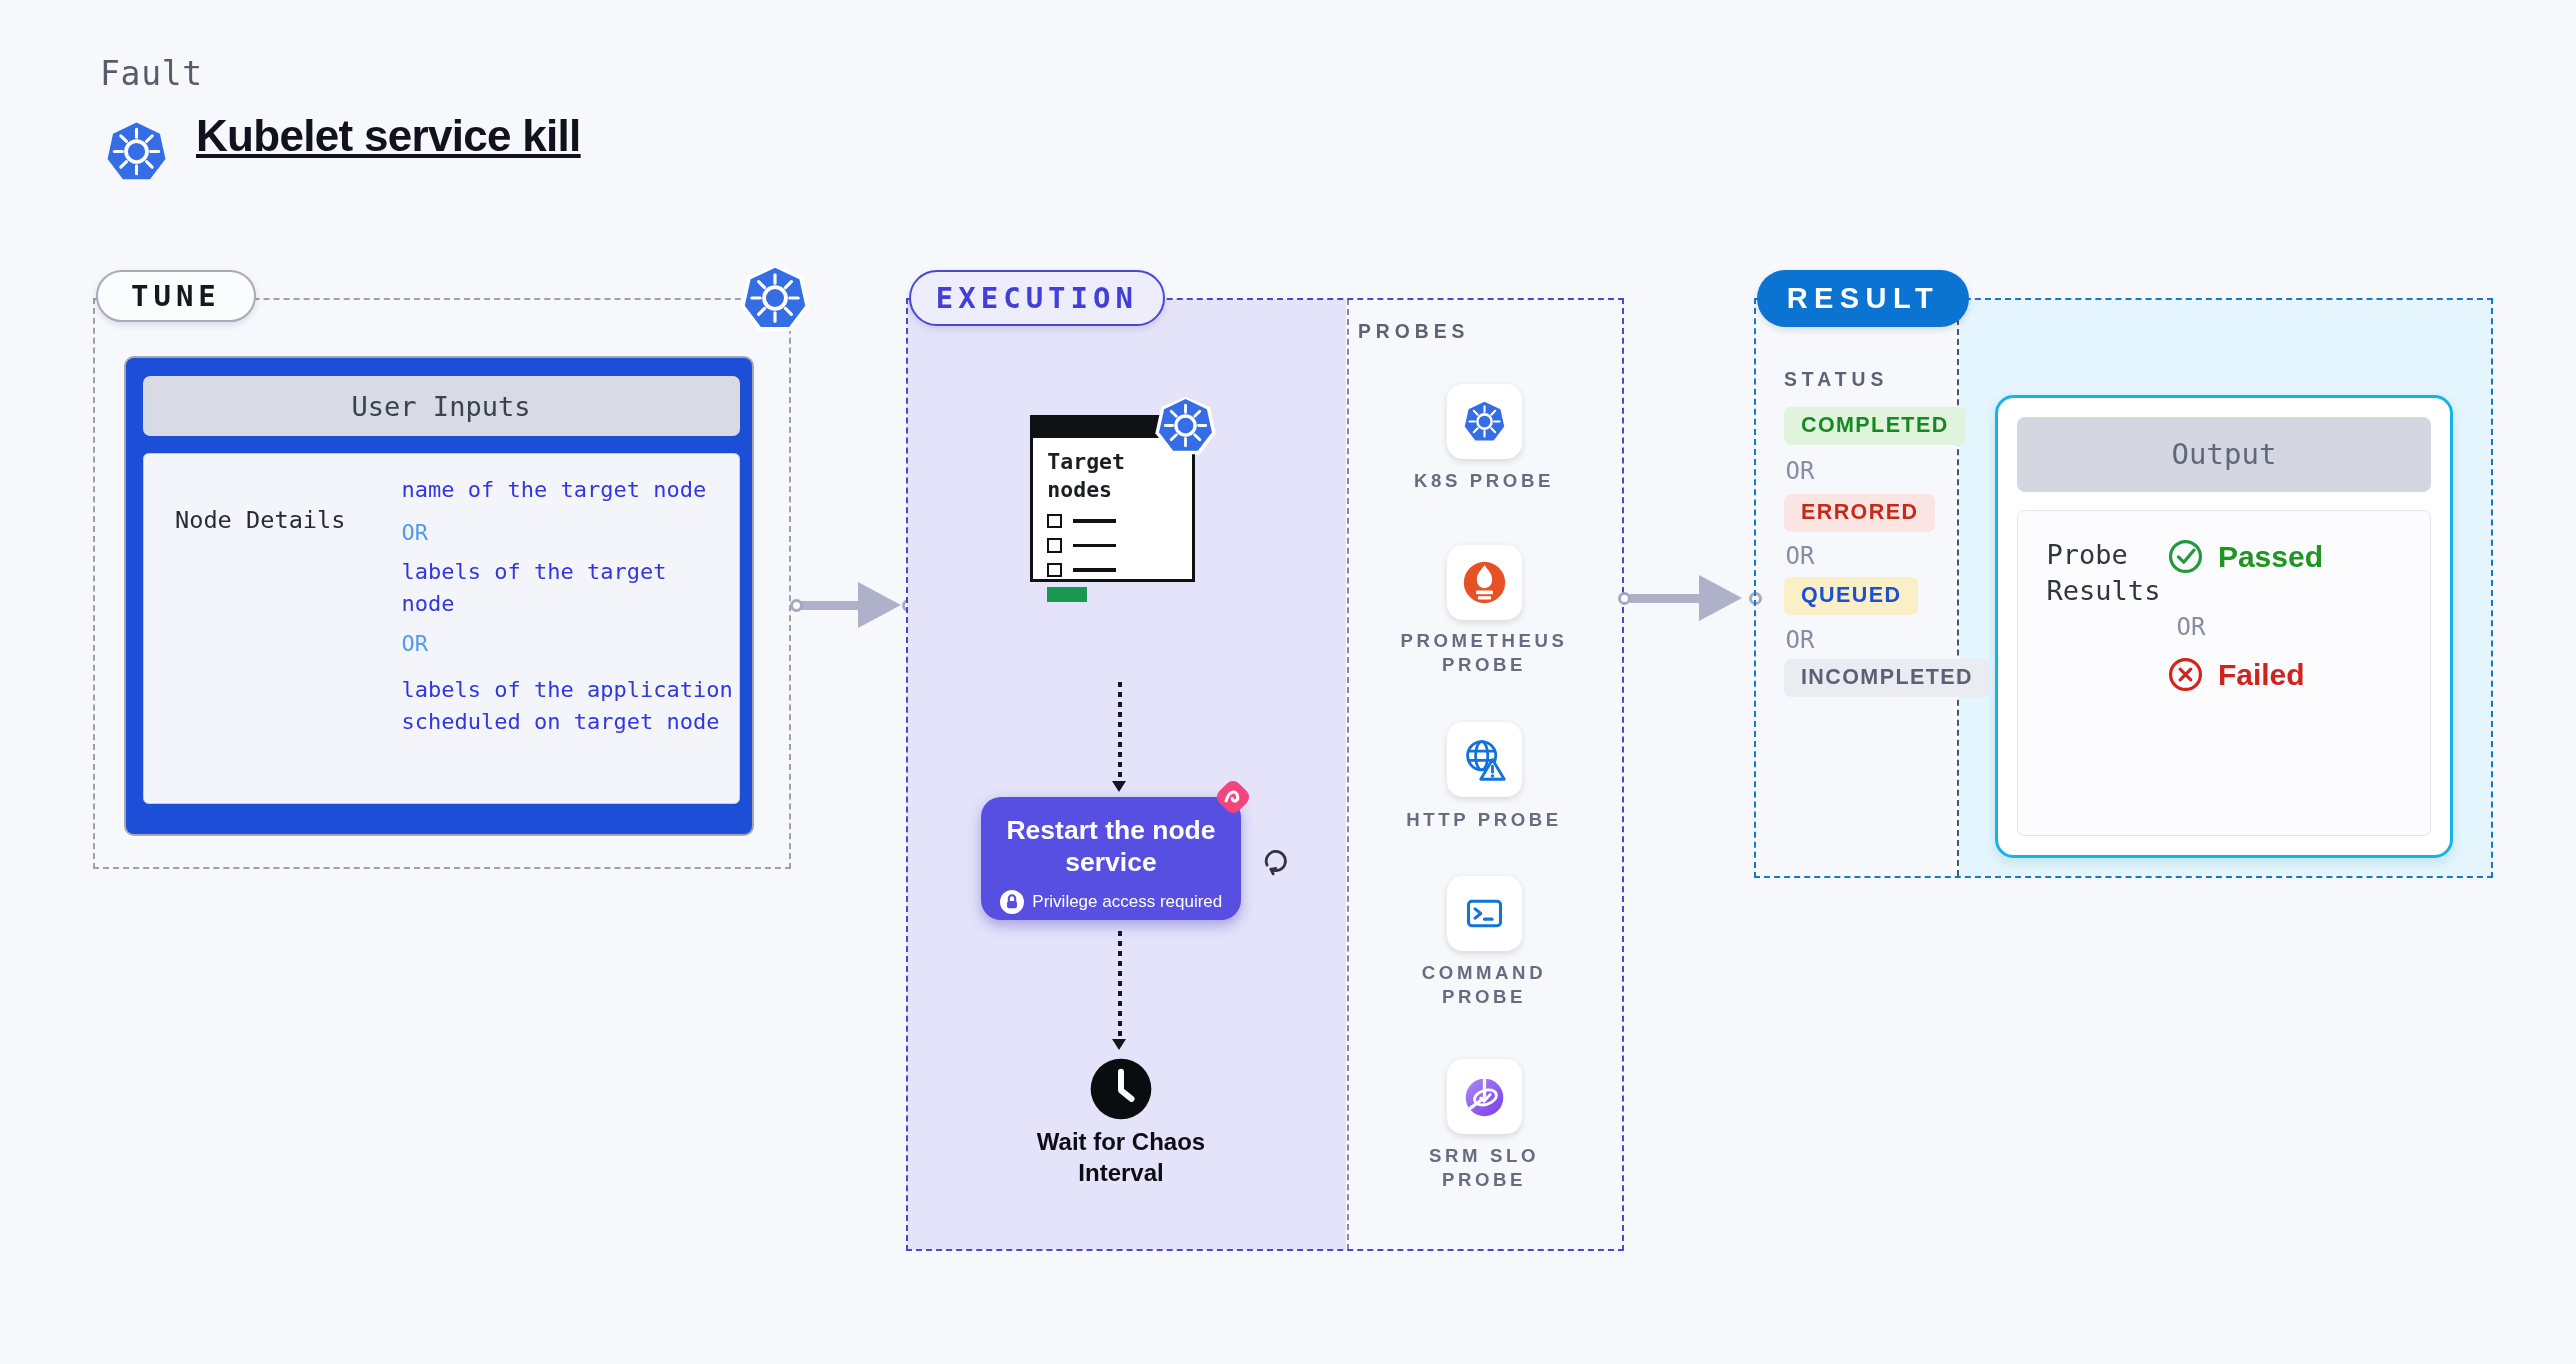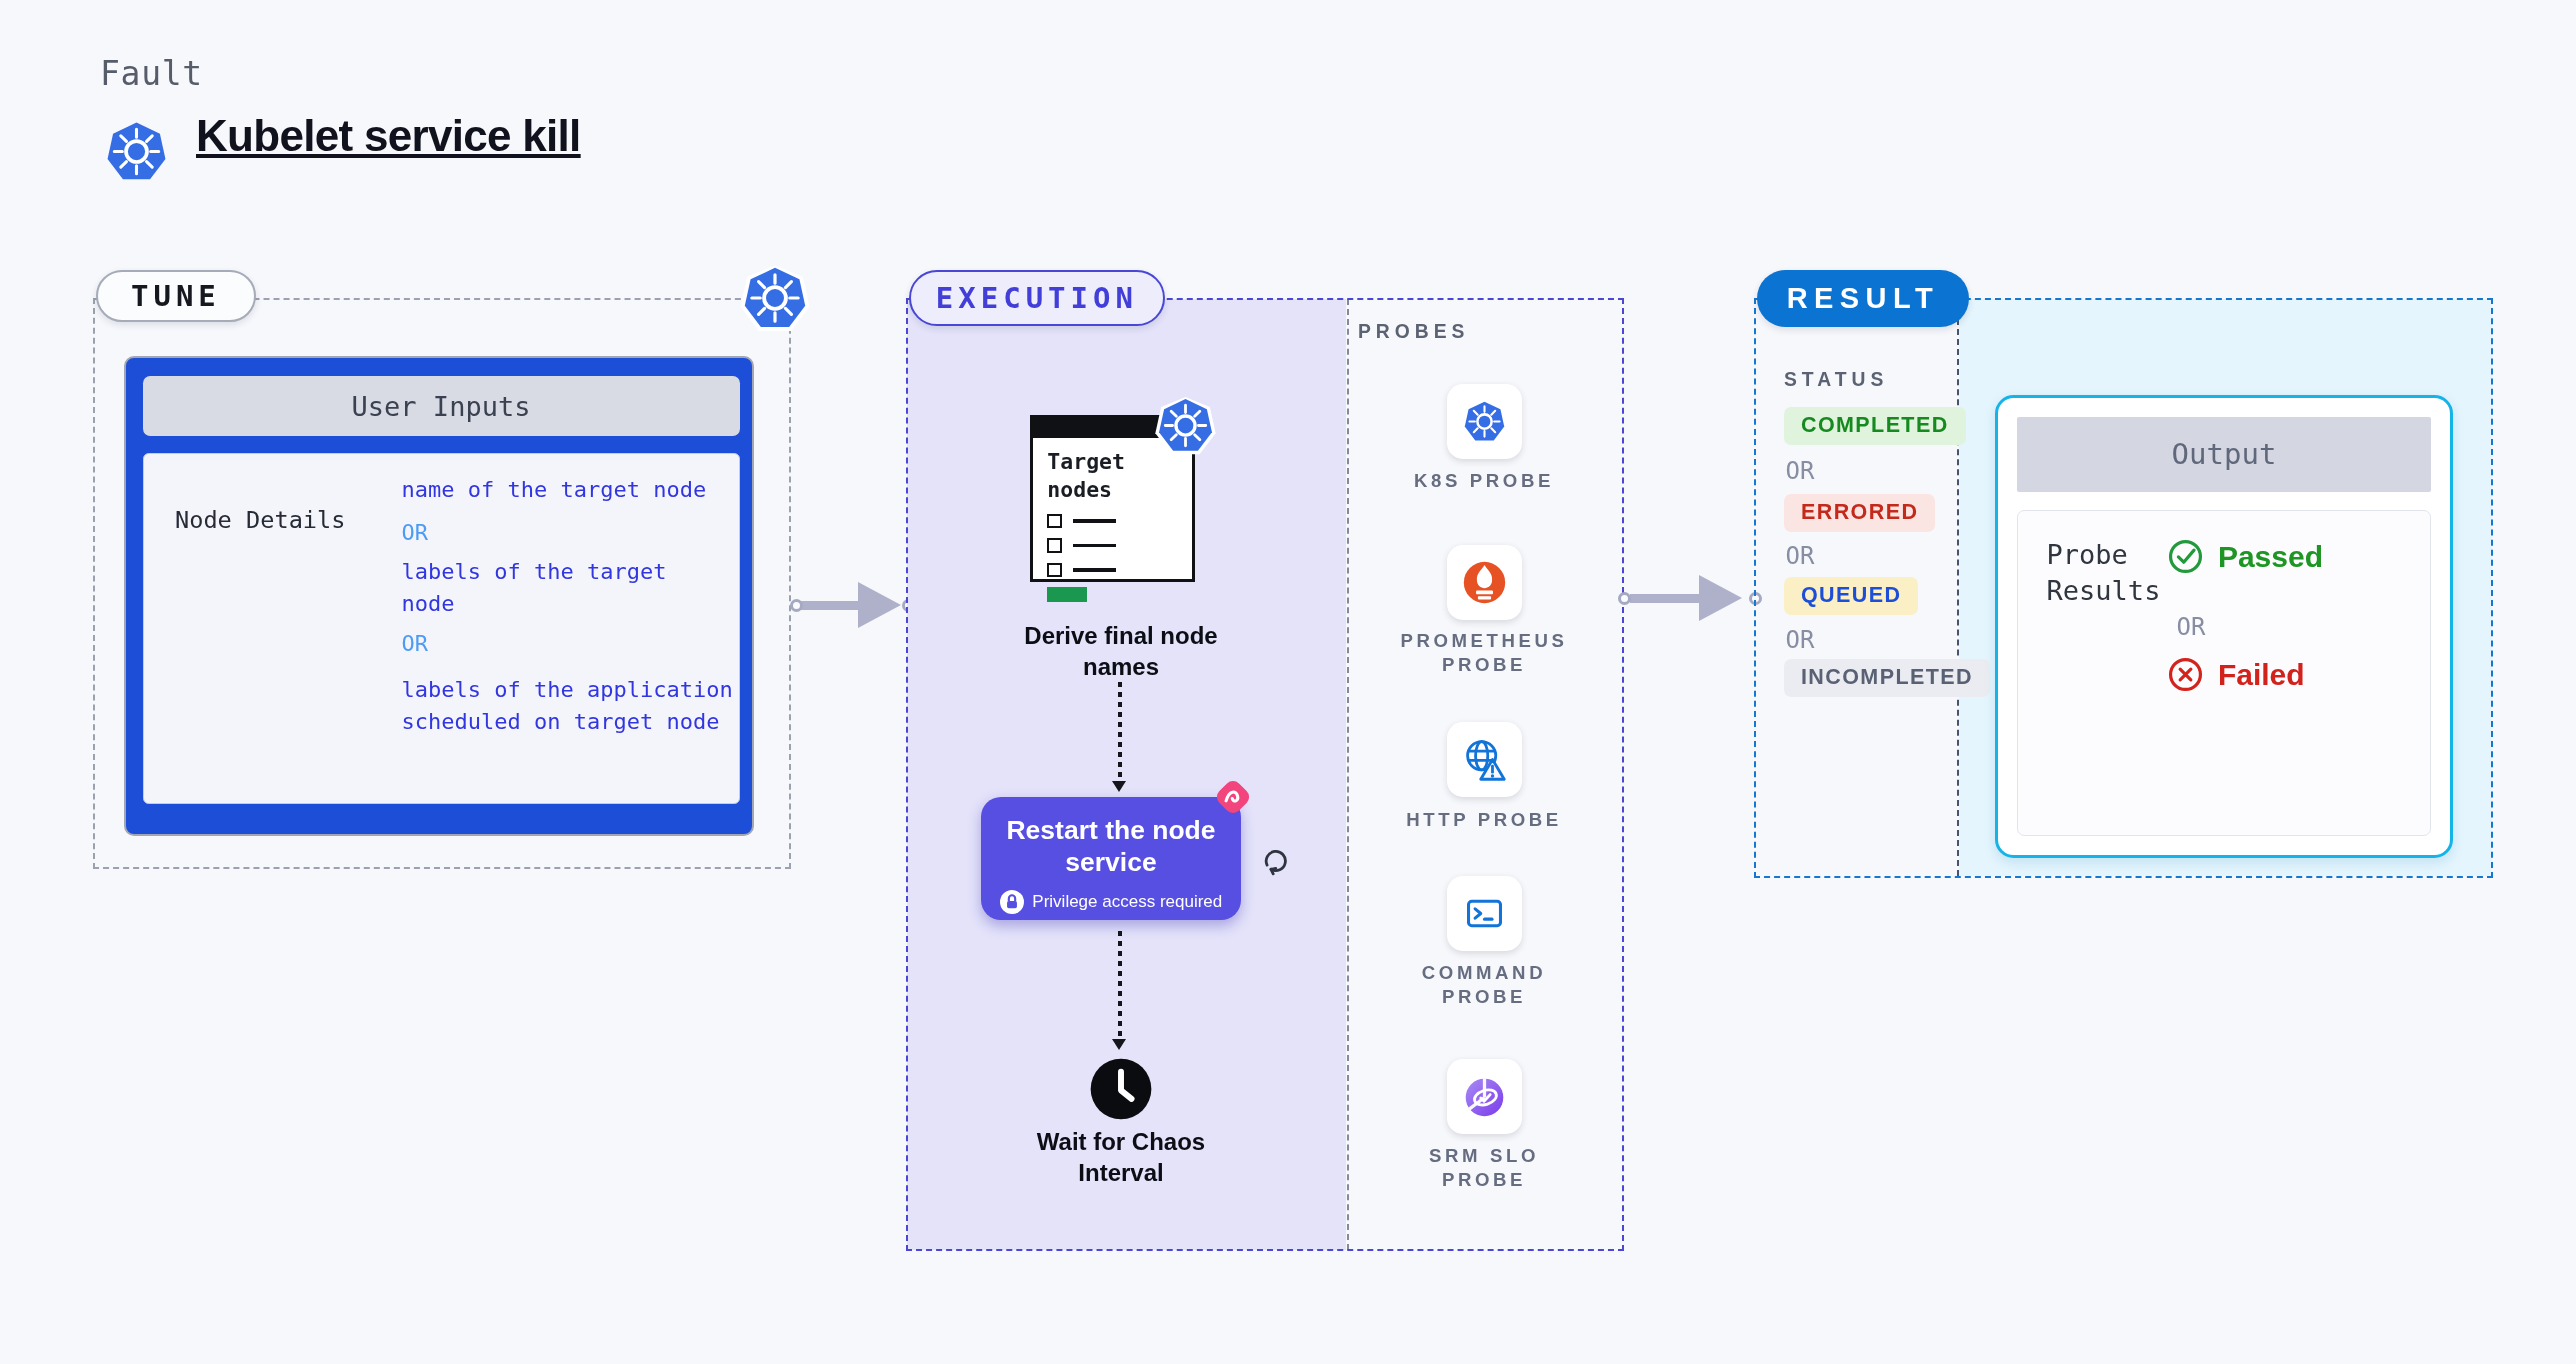--- a/index.html
+++ b/index.html
@@ -74,21 +74,21 @@
   .badge{display:inline-block;font-weight:bold;font-size:21.5px;letter-spacing:1.4px;
          padding:6.4px 17px;border-radius:7.2px;}
   .b-completed{color:#168A1F;background:#DFF3DD;}
   .b-errored{color:#C42A1B;background:#FBE5E3;}
   .b-queued{color:#1d4ed8;background:#FBEFC5;}
   .b-incompleted{color:#5A6175;background:#EBECF2;}
   .or-text{font-family:"DejaVu Sans Mono",monospace;font-size:24px;color:#878DA3;}
 
   .output-box{background:#FFFFFF;border:3.6px solid #14B4E9;border-radius:18.6px;box-sizing:border-box;
               box-shadow:0 4.3px 11.5px rgba(20,120,180,.15);padding:18.6px;display:flex;flex-direction:column;gap:18.6px;}
-  .output-header{height:75px;background:#D4D6E1;border-radius:2px;display:flex;align-items:center;
+  .output-header{height:75px;background:#D4D6E1;border-radius:8px;display:flex;align-items:center;
                  justify-content:center;font-size:29px;color:#60687B;}
   .output-row{position:relative;border:1.4px solid #E2E4EB;border-radius:7.2px;background:#FCFCFE;box-sizing:border-box;}
   .row-label{font-size:27px;line-height:36px;color:#30363F;}
   .metrics-value{font-size:27px;color:#4944EE;}
   .passed-text{font-size:30px;font-weight:bold;color:#1E9623;}
   .failed-text{font-size:30px;font-weight:bold;color:#D2221C;}
 </style>
 </head>
 <body>
 
@@ -165,21 +165,20 @@
     <div class="abs pill pill-exec mono" style="left:2.9px;top:-28px;width:256px;height:56px;">EXECUTION</div>
     <svg class="abs" style="left:248px;top:96px;" width="63" height="63" viewBox="-6 -6 112 112">
       <polygon points="50,-0.6 93.3,16.9 103.6,63.7 75.1,101.3 24.9,101.3 -3.6,63.7 6.7,16.9" fill="#FFFFFF"></polygon>
       <polygon points="50,3 88,21 97,62 72,95 28,95 3,62 12,21" fill="#356DE5"></polygon>
       <g stroke="#fff" fill="none" stroke-width="5" stroke-linecap="round">
         <circle cx="50" cy="50" r="17" stroke-width="6"></circle>
         <path d="M50,14 V27 M50,73 V86 M14,50 H27 M73,50 H86 M24.5,24.5 L33.7,33.7 M66.3,66.3 L75.5,75.5 M75.5,24.5 L66.3,33.7 M33.7,66.3 L24.5,75.5"></path>
       </g>
     </svg>
 
-    <div class="abs step-label" style="left:97px;top:322px;width:236px;">Derive final node names</div>
 
     <div class="abs dotline" style="left:212px;top:384px;height:100px;"></div>
     <div class="abs dothead" style="left:206px;top:483px;"></div>
 
     <div class="abs restart-btn" style="left:75px;top:499px;width:260px;height:123px;padding-top:17px;">
       <div class="restart-title sans" style="margin:0 24px;">Restart the node service</div>
       <div class="priv-row">
         <svg width="24" height="24" viewBox="0 0 34 34">
           <circle cx="17" cy="17" r="17" fill="#fff"></circle>
           <rect x="10" y="15.5" width="14" height="10.5" rx="2.5" fill="#564FE1"></rect>

